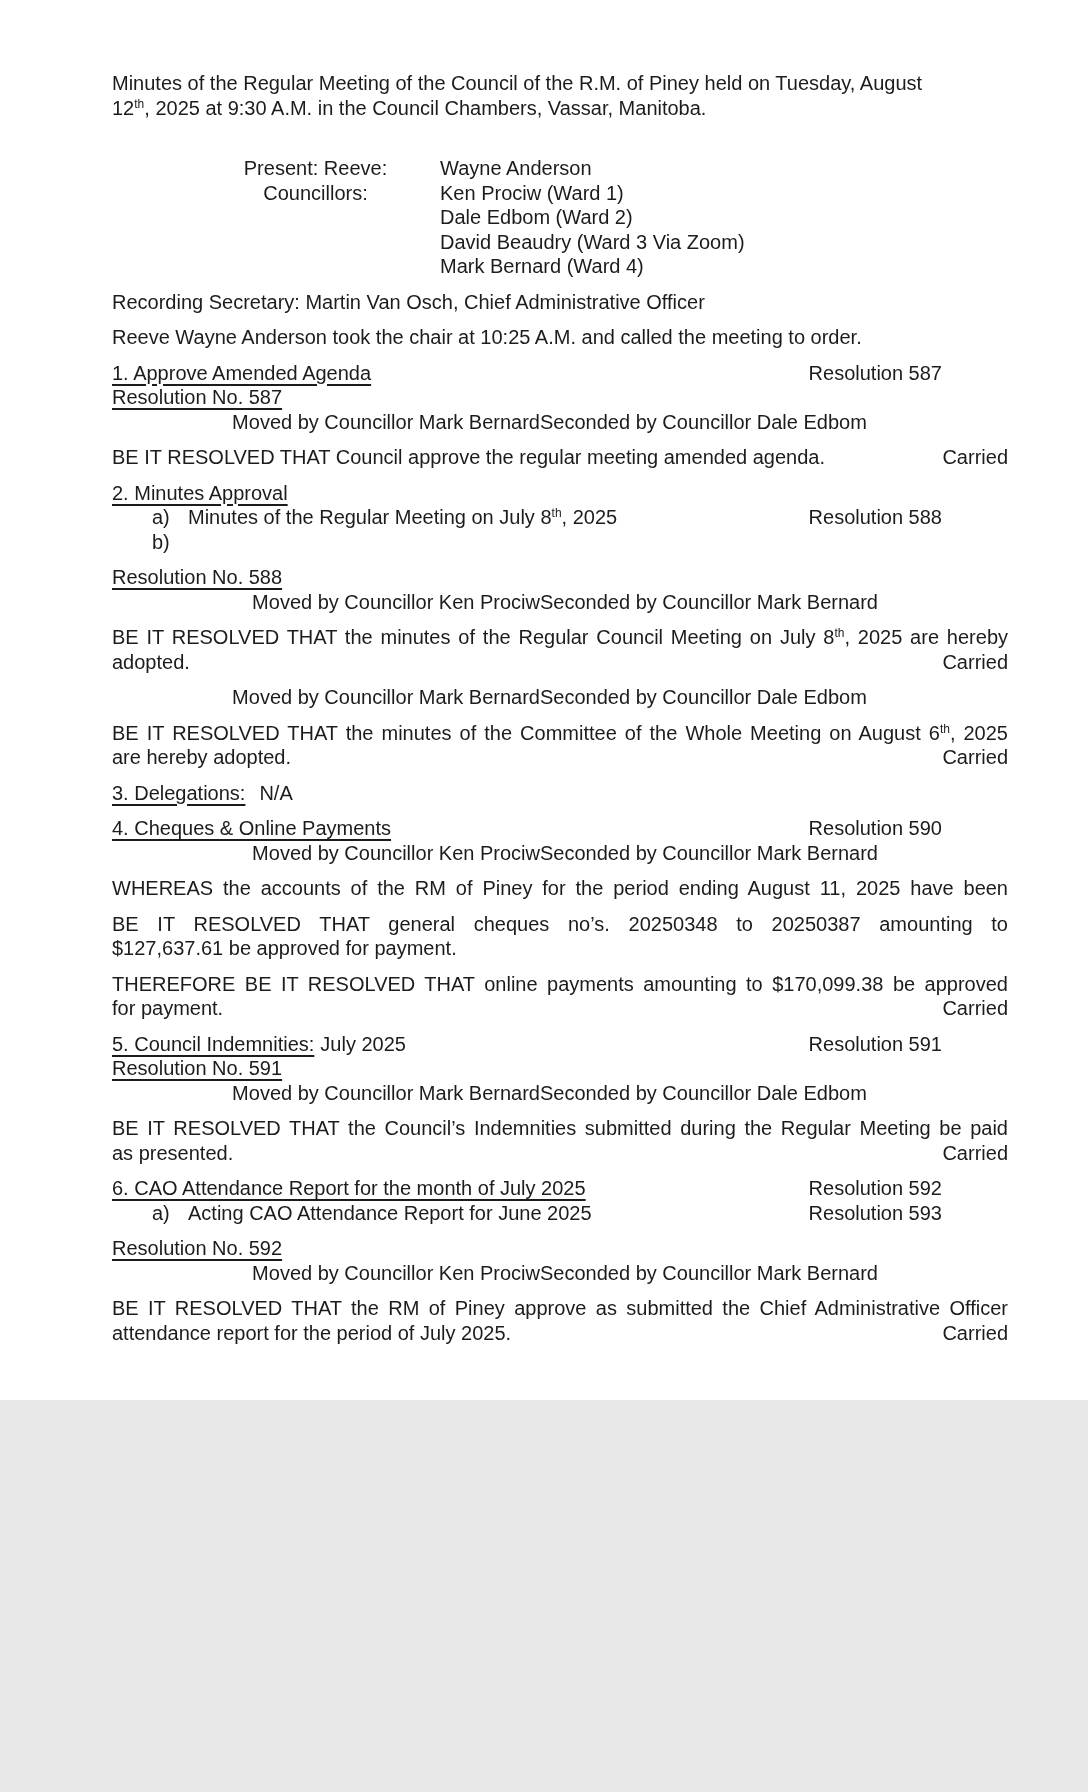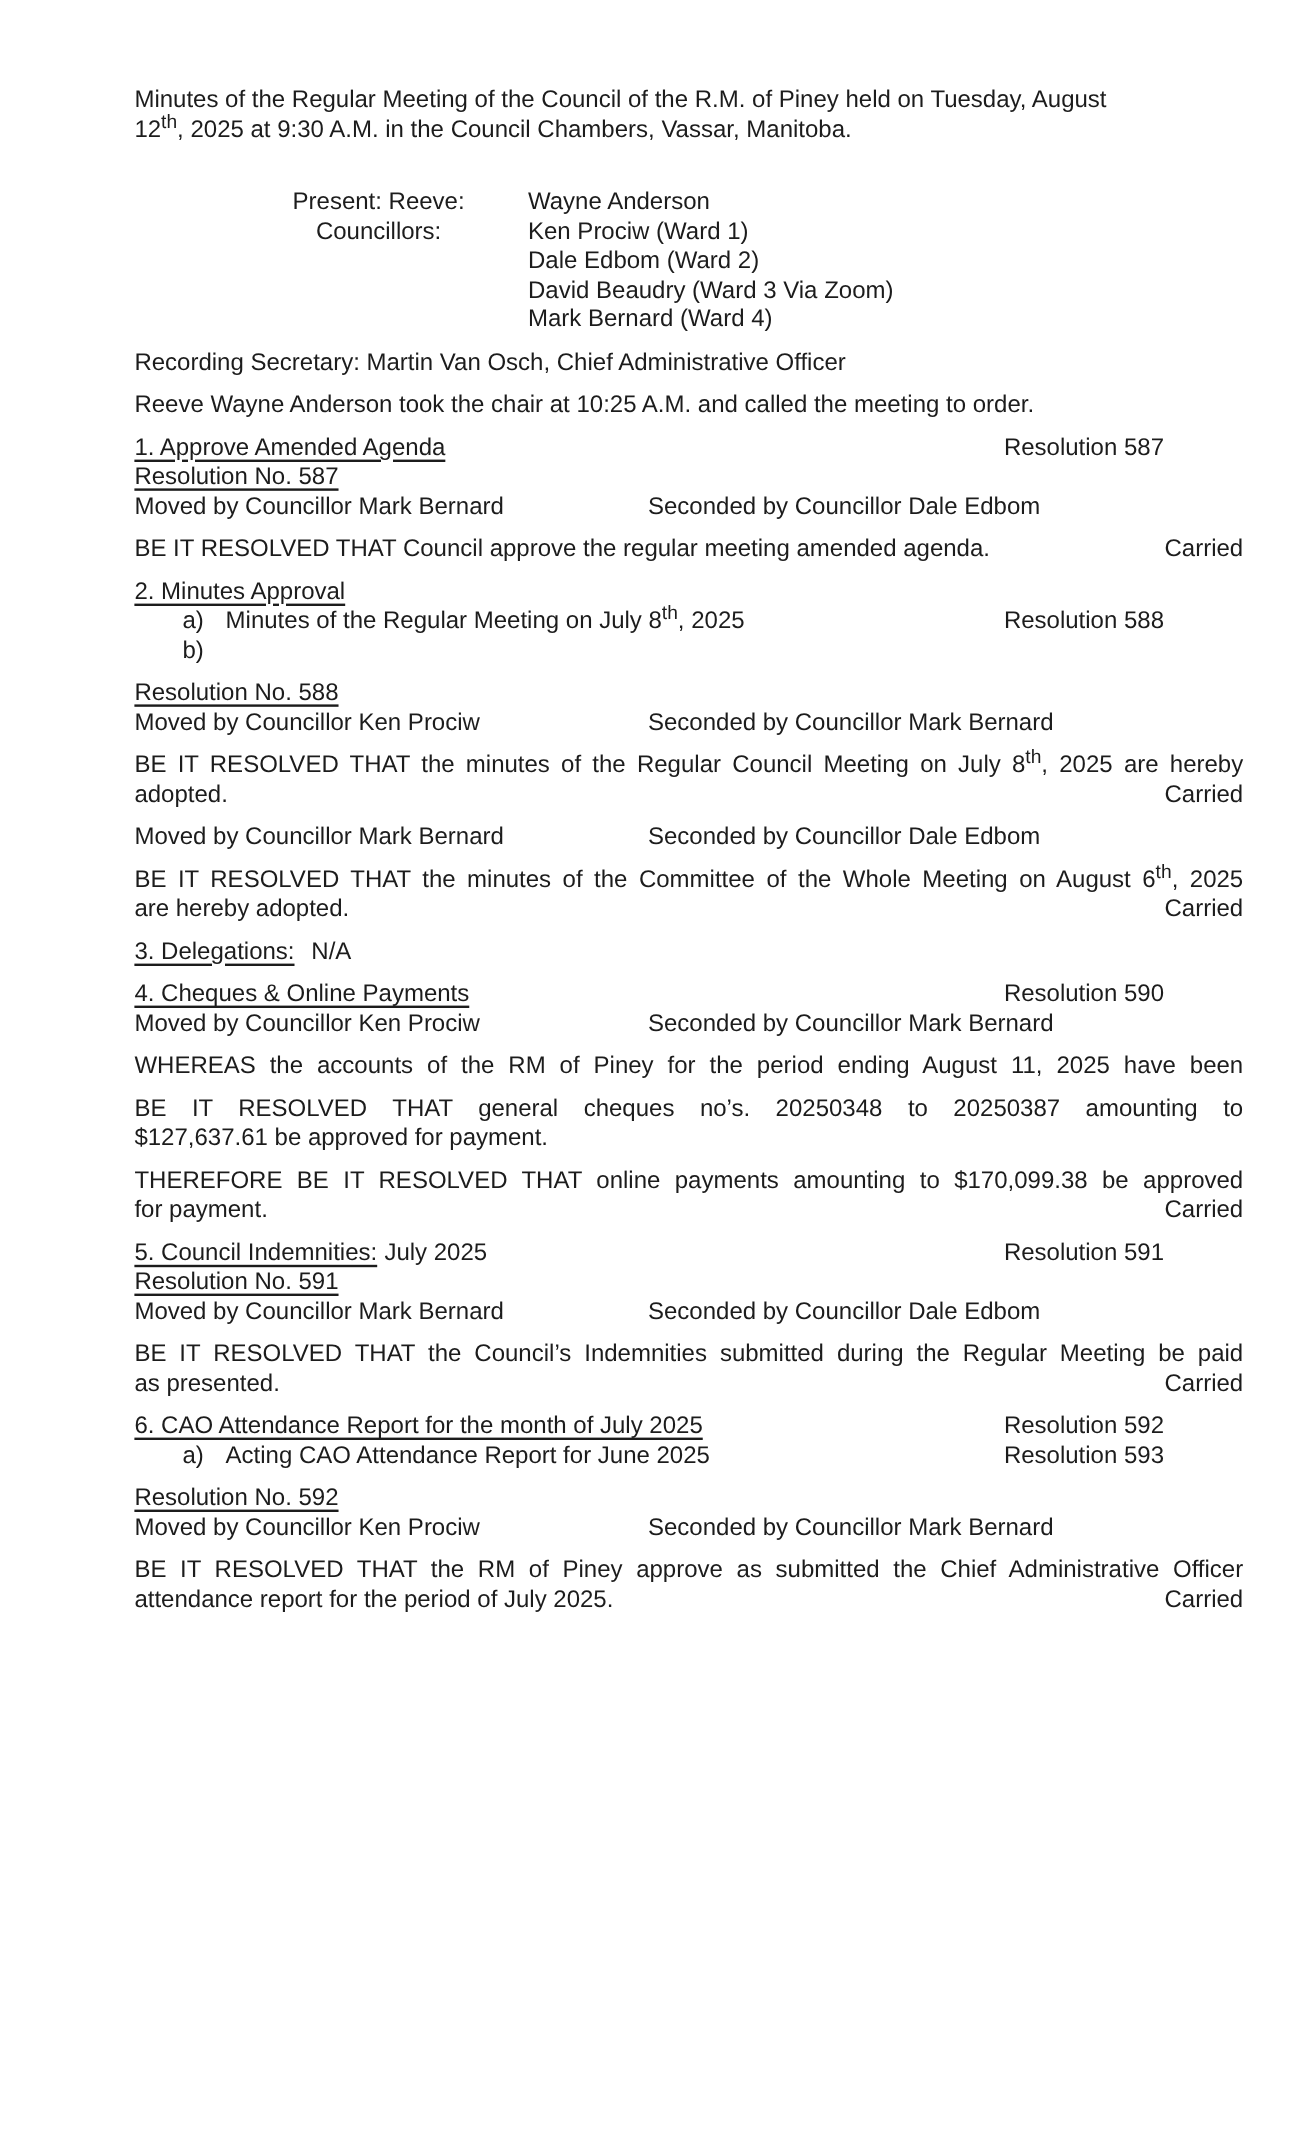--- a/index.html
+++ b/index.html
@@ -1,43 +1,43 @@
 <!DOCTYPE html>
 <html><head>
 <meta charset="utf-8">
 <style>
   html, body { margin: 0; padding: 0; background: #e8e8e8; }
   .page {
     position: relative;
     width: 1088px;
-    height: 1792px;
+    height: 1400px;
     margin: 0 auto;
     background: #ffffff;
     color: #1c1c1c;
     font-family: "Liberation Sans", "DejaVu Sans", sans-serif;
     font-size: 20px;
     box-sizing: border-box;
-    padding: 71px 52px 0 112px;
+    padding: 71px 80px 0 112px;
     overflow: hidden;
   }
   .line { position: relative; line-height: 24.5px; min-height: 24.5px; white-space: nowrap; }
   .blk { margin-top: 11px; }
   .att { margin-top: 36px; }
   .j { text-align: justify; text-align-last: justify; }
   .u { text-decoration: underline; text-underline-offset: 4px; text-decoration-thickness: 2px; }
   .ref { position: absolute; right: 66px; top: 0; }
   .carried { position: absolute; right: 0; top: 0; }
-  .moved { display: inline-block; width: 428px; }
+  .moved { display: inline-block; width: 428px; text-align: right; }
   .attrow { padding-left: 79px; }
   .attlab { display: inline-block; width: 249px; text-align: center; }
   .item { padding-left: 76px; }
   .item .marker { position: absolute; left: 40px; top: 0; }
   .gap-sm { margin-left: 6px; }
   .gap-md { margin-left: 14px; }
-  sup { font-size: 16px; line-height: 0; vertical-align: 7px; }
+  sup { font-size: 12px; line-height: 0; vertical-align: 7px; }
 </style>
 </head>
 <body>
 
 <div class="page">
 
   <div>
     <div class="line">
       <span>Minutes of the Regular Meeting of the Council of the R.M. of Piney held on Tuesday, August</span>
     </div>

